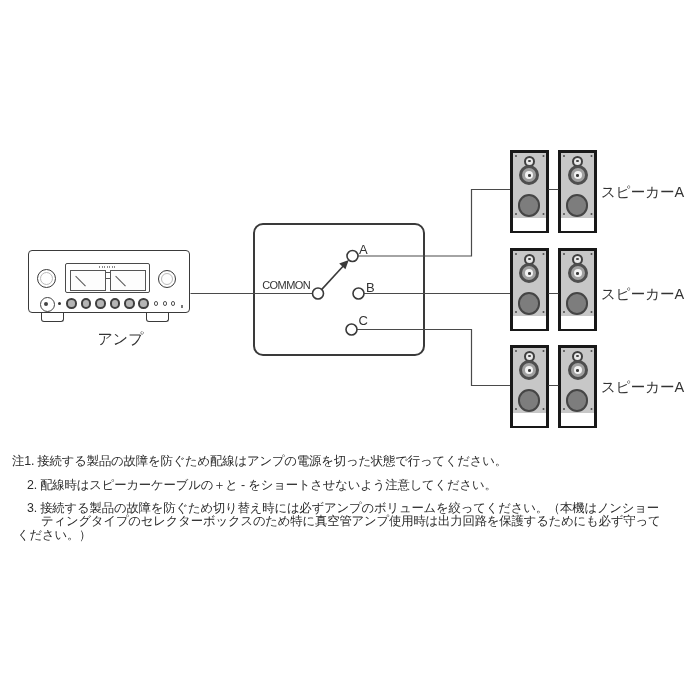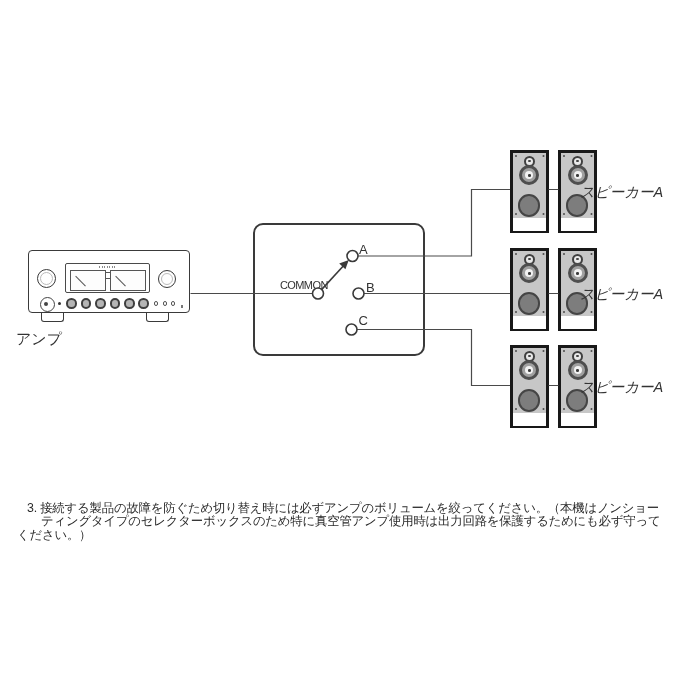--- a/index.html
+++ b/index.html
@@ -26,28 +26,28 @@
        background:#b5b5b5;border:2.2px solid #3f3f3f;box-sizing:border-box;}
   .knurl-knob{left:39.5px;top:297px;width:13px;height:13px;border:1.6px solid #444;border-radius:50%;}
   .knurl-knob::after{content:"";position:absolute;left:3.6px;top:3.6px;width:4px;height:4px;background:#444;border-radius:50%;}
   .dot-small{left:57.5px;top:301.8px;width:3.4px;height:3.4px;background:#333;border-radius:50%;}
   .circ-tiny{top:301.3px;width:4.4px;height:4.4px;border:1.1px solid #555;border-radius:50%;box-sizing:border-box;}
   .mark-tiny{left:181px;top:305px;width:2px;height:2.5px;background:#777;}
 
   
   .sel-box{left:253px;top:222.5px;width:168px;height:129px;border:2px solid #3a3a3a;border-radius:10px;}
   .lbl{white-space:nowrap;}
-  .lbl-common{left:262px;top:279px;width:48px;font-size:11px;letter-spacing:-0.6px;color:#333;margin-left:18px;}
+  .lbl-common{left:262px;top:279px;width:48px;font-size:11px;letter-spacing:-0.6px;color:#333;text-align:right;}
   .lbl-term{font-size:13px;color:#333;}
   .lbl-term.a{left:359px;top:242px;}
   .lbl-term.b{left:366px;top:279.5px;}
   .lbl-term.c{left:358.5px;top:313px;}
   .lbl-model{left:253px;top:361px;width:168px;text-align:center;font-size:15px;color:#333;}
-  .lbl-amp{left:16px;top:330px;width:161px;font-size:15px;color:#333;}
-  .lbl-speaker{left:580px;font-size:14.5px;color:#333;font-style:italic;}
+  .lbl-amp{left:40px;top:330px;width:161px;text-align:center;font-size:15px;color:#333;}
+  .lbl-speaker{left:601px;font-size:14.5px;color:#333;}
   .lbl-speaker.a{top:182.5px;} .lbl-speaker.b{top:285px;} .lbl-speaker.c{top:378px;}
 
   
   .speaker{width:38.5px;height:83px;background:#181818;}
   .sp-a1{left:510px;top:150px;} .sp-a2{left:558.3px;top:150px;}
   .sp-b1{left:510px;top:248px;} .sp-b2{left:558.3px;top:248px;}
   .sp-c1{left:510px;top:345px;} .sp-c2{left:558.3px;top:345px;}
   .baffle{position:absolute;left:2.5px;top:2.5px;width:33.5px;height:65px;background:#c7c7c7;}
   .plinth{position:absolute;left:2.5px;bottom:2.5px;width:33.5px;height:12.5px;background:#fff;}
   .screws{position:absolute;left:2.5px;top:2.5px;width:1.8px;height:1.8px;background:#4f4f4f;border-radius:50%;
@@ -177,17 +177,19 @@
       <circle cx="352.5" cy="256" r="5.5"></circle>
       <circle cx="358.5" cy="293.5" r="5.5"></circle>
       <circle cx="351.5" cy="329.5" r="5.5"></circle>
     </g>
     <g>
       <line x1="321.8" y1="289.4" x2="343.5" y2="265.8" stroke="#3a3a3a" stroke-width="1.6"></line>
       <polygon points="348.8,260 339.2,263.5 345.4,269.2" fill="#3a3a3a"></polygon>
     </g>
   </svg>
 
+  <div class="abs note n1">注1. 接続する製品の故障を防ぐため配線はアンプの電源を切った状態で行ってください。</div>
+  <div class="abs note n2">2. 配線時はスピーカーケーブルの＋と - をショートさせないよう注意してください。</div>
   <div class="abs note n3">3. 接続する製品の故障を防ぐため切り替え時には必ずアンプのボリュームを絞ってください。（本機はノンショー</div>
   <div class="abs note n4">ティングタイプのセレクターボックスのため特に真空管アンプ使用時は出力回路を保護するためにも必ず守って</div>
   <div class="abs note n5">ください。）</div>
 
 </div>
 
 </body></html>

